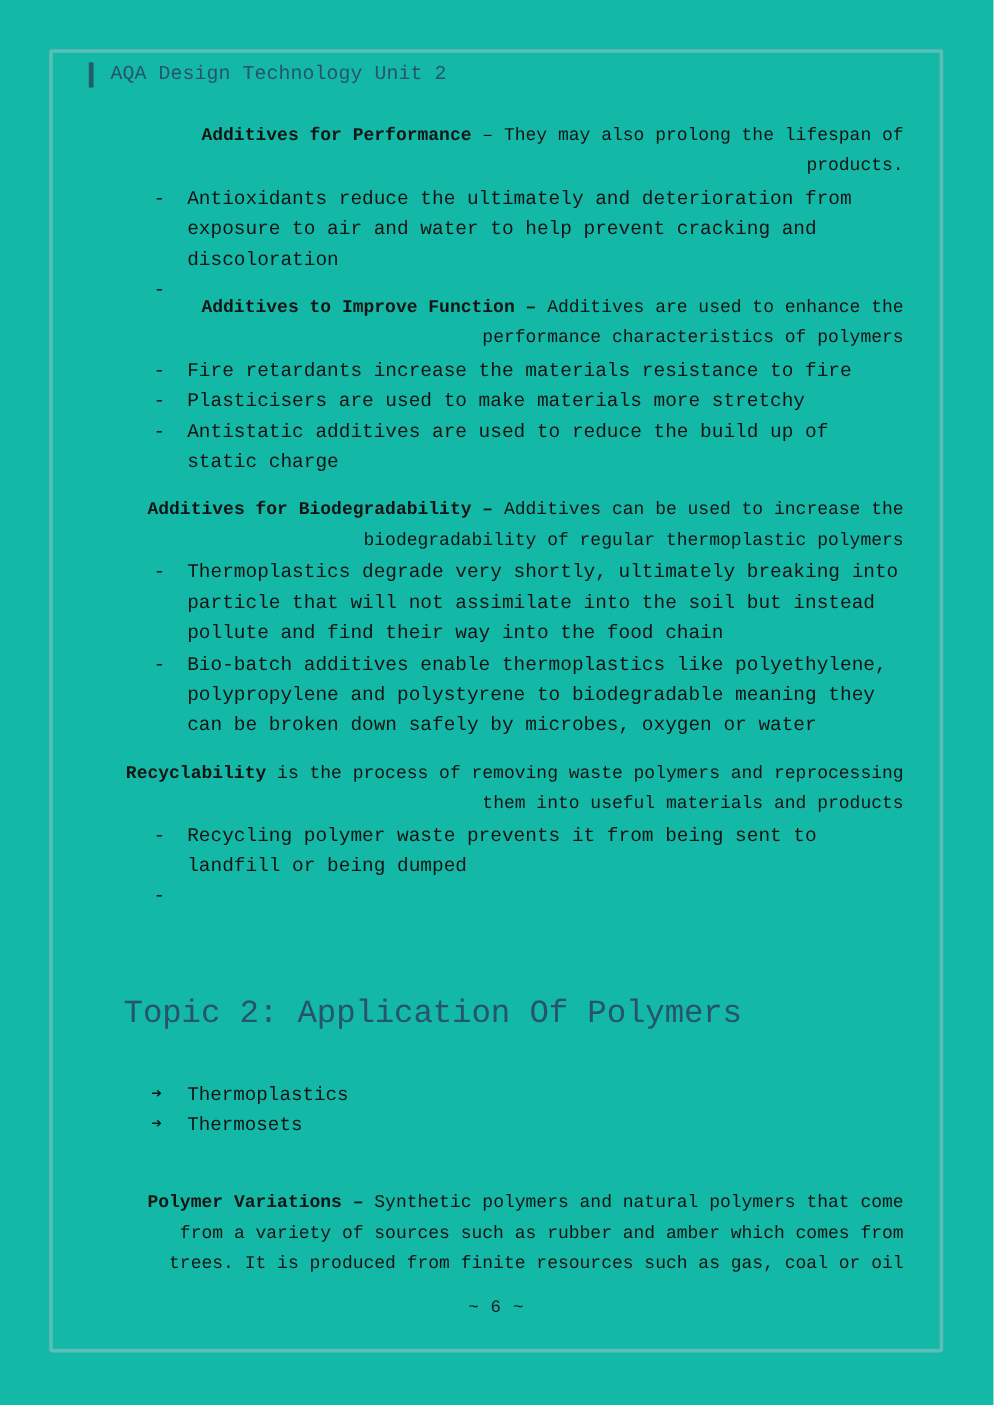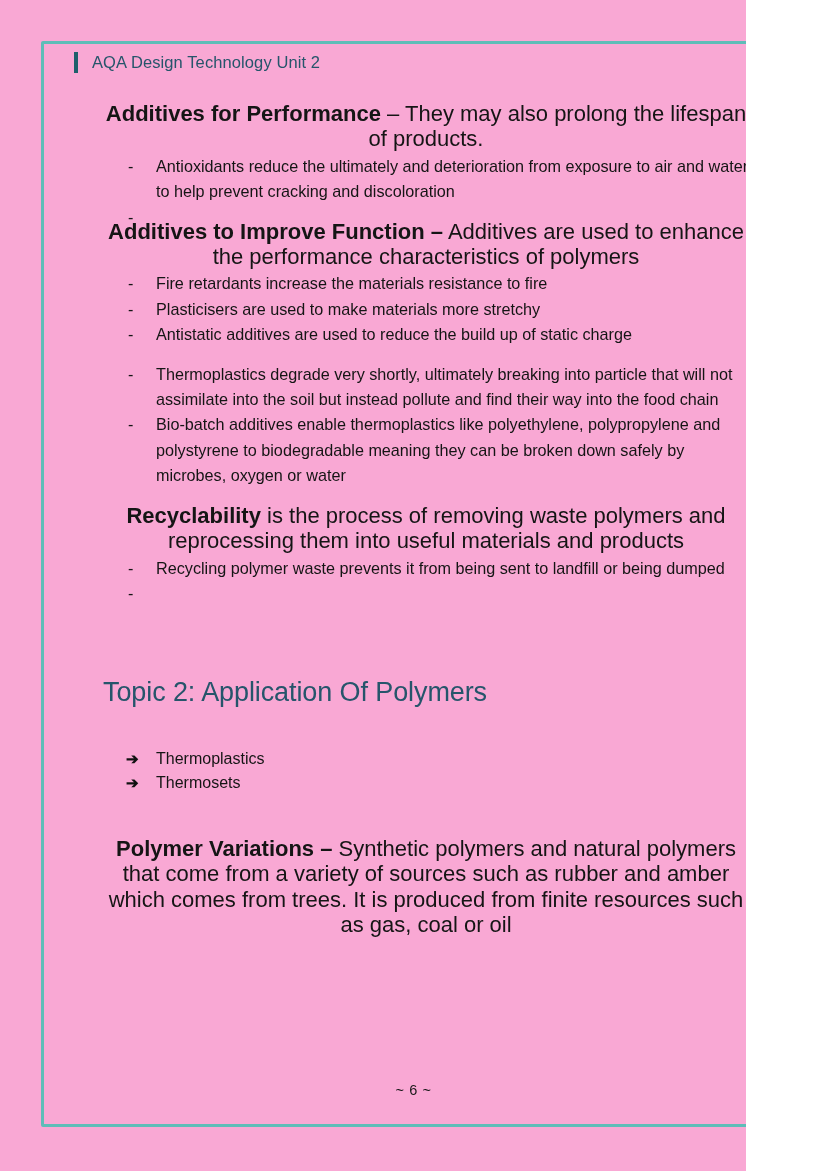--- a/index.html
+++ b/index.html
@@ -9,24 +9,25 @@
   }
   body {
     width: 828px;
     height: 1171px;
     font-family: "Liberation Sans", sans-serif;
     -webkit-font-smoothing: antialiased;
   }
 
   #page {
     position: relative;
-    width: 746px;
+    width: 828px;
     height: 1171px;
-    background: #f9a8d4;
+    background: #14b8a6;
     overflow: hidden;
+    font-family: Liberation Mono, monospace;
   }
 
   
   #page-frame {
     position: absolute;
     left: 41px;
     top: 41px;
     width: 745px;
     height: 1086px;
     border: 3px solid #5ebdb8;
@@ -68,25 +69,25 @@
 
   
   .content {
     margin-left: 55px;
     margin-right: 30px;
     margin-top: 28px;
     color: #151515;
   }
 
   .para {
-    font-size: 22px;
+    font-size: 15px;
     line-height: 25.4px;
     color: #151515;
     margin: 0 0 2px 0;
-    text-align: center;
+    text-align: right;
   }
   .para .lead {
     font-weight: bold;
   }
 
   .section {
     margin-bottom: 14px;
   }
   .section:last-child { margin-bottom: 0; }
 
@@ -198,20 +199,21 @@
       <div class="section">
         <p class="para"><span class="lead">Additives to Improve Function –</span><span> Additives are used to enhance the performance characteristics of polymers</span></p>
         <ul class="dash-list">
           <li><span class="dash">-</span><span>Fire retardants increase the materials resistance to fire</span></li>
           <li><span class="dash">-</span><span>Plasticisers are used to make materials more stretchy</span></li>
           <li><span class="dash">-</span><span>Antistatic additives are used to reduce the build up of static charge</span></li>
         </ul>
       </div>
 
       <div class="section">
+        <p class="para"><span class="lead">Additives for Biodegradability –</span><span> Additives can be used to increase the biodegradability of regular thermoplastic polymers</span></p>
         <ul class="dash-list">
           <li><span class="dash">-</span><span>Thermoplastics degrade very shortly, ultimately breaking into particle that will not assimilate into the soil but instead pollute and find their way into the food chain</span></li>
           <li><span class="dash">-</span><span>Bio-batch additives enable thermoplastics like polyethylene, polypropylene and polystyrene to biodegradable meaning they can be broken down safely by microbes, oxygen or water</span></li>
         </ul>
       </div>
 
       <div class="section">
         <p class="para"><span class="lead">Recyclability</span><span> is the process of removing waste polymers and reprocessing them into useful materials and products</span></p>
         <ul class="dash-list">
           <li><span class="dash">-</span><span>Recycling polymer waste prevents it from being sent to landfill or being dumped</span></li>

